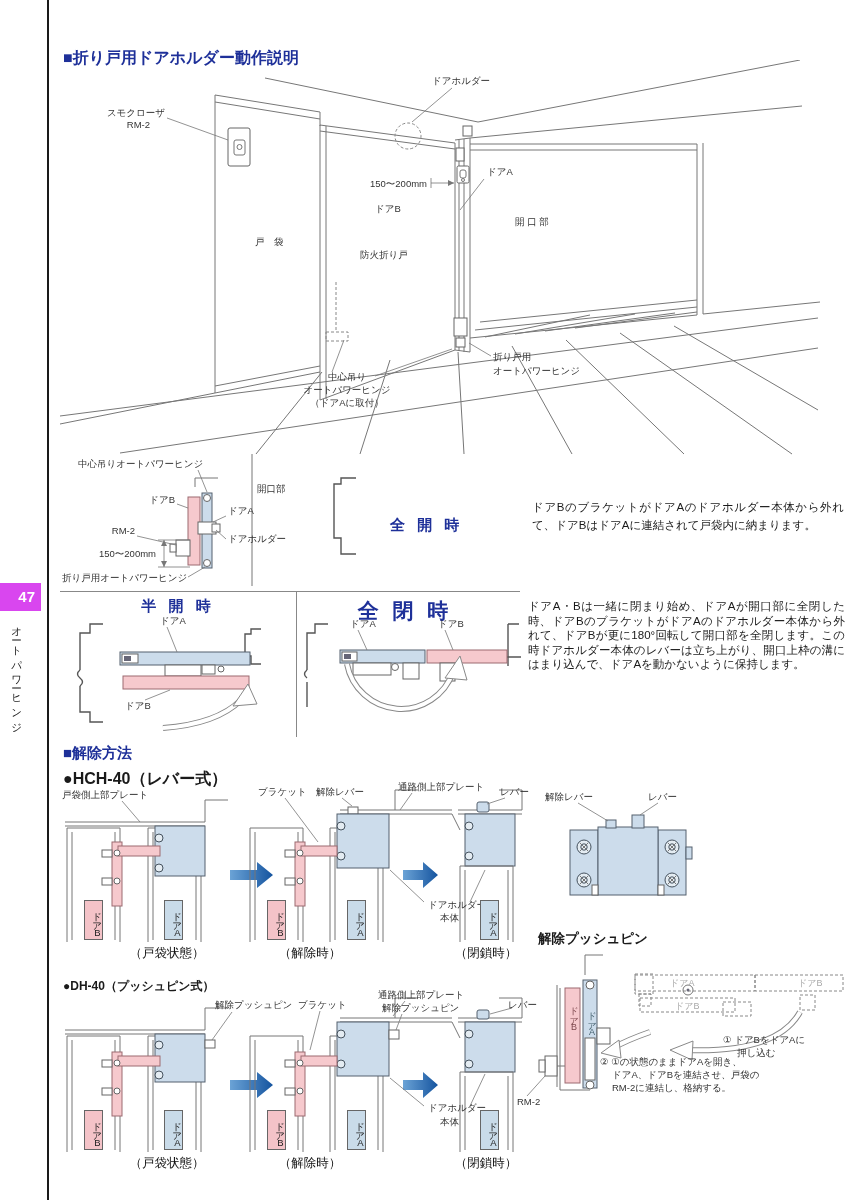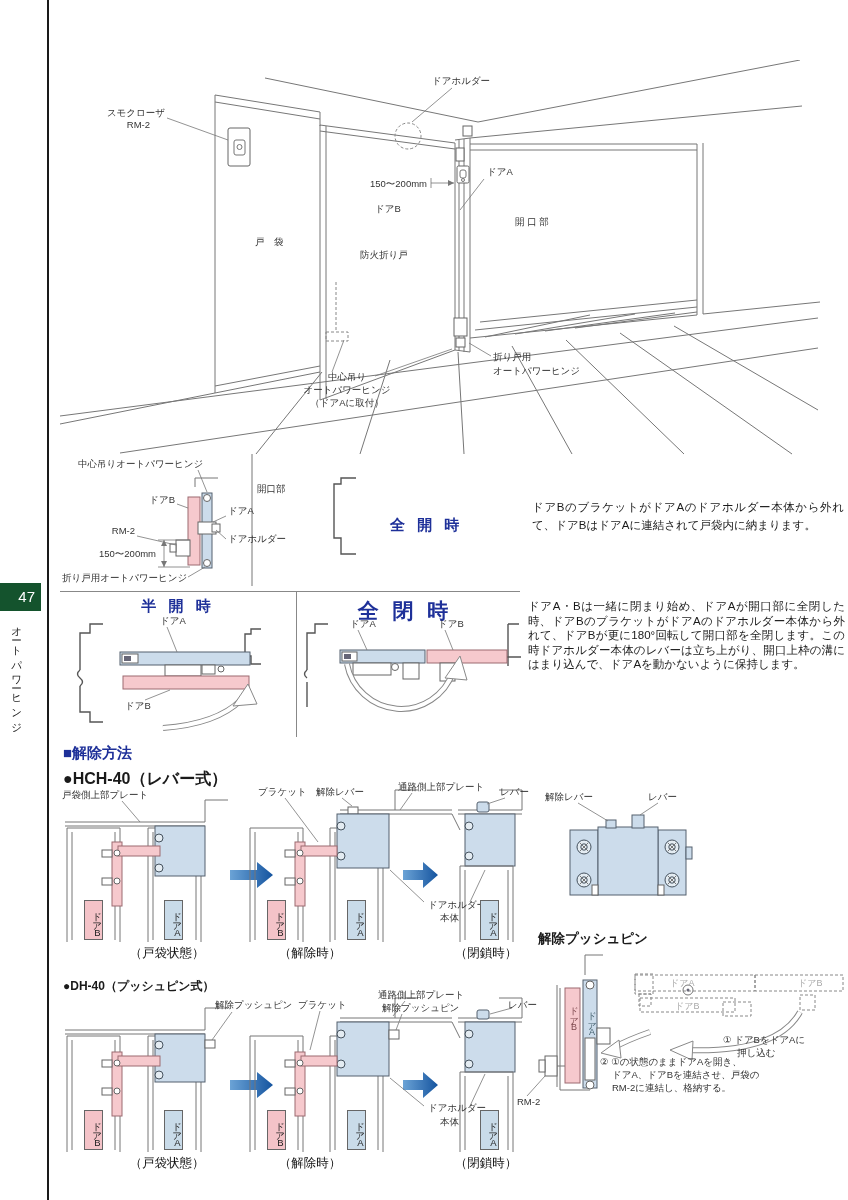--- a/index.html
+++ b/index.html
@@ -42,23 +42,24 @@
 <linearGradient id="agrad" x1="0" x2="1" y1="0" y2="0">
 <stop offset="0" stop-color="#6ba3d6"></stop>
         <stop offset="1" stop-color="#15549f"></stop>
 </linearGradient>
     </defs>
   </svg>
 
 <div id="page">
 
   <div class="abs" style="left:47px;top:0;width:2px;height:1200px;background:#1a1a1a"></div>
-  <div class="abs" style="left:0;top:583px;width:41px;height:28px;background:#14532d;color:#fff;font-weight:normal;font-size:15px;text-align:right;line-height:28px;padding-right:6px;box-sizing:border-box"><span>47</span></div>
+  <div class="abs" style="left:0;top:583px;width:41px;height:28px;background:#d946ef;color:#fff;font-weight:bold;font-size:15px;text-align:right;line-height:28px;padding-right:6px;box-sizing:border-box"><span>47</span></div>
   <div class="abs vtext" style="left:10px;top:620px;height:300px;font-size:10.5px;letter-spacing:3px;color:#222">オートパワーヒンジ</div>
 
+  <div class="abs h-blue" style="left:63px;top:48px;font-size:16px">■折り戸用ドアホルダー動作説明</div>
 
   <svg class="abs" style="left:60px;top:60px" width="760" height="395" viewBox="0 0 760 395">
     <g class="ln">
       <path d="M205,18 L418,62 M418,62 L740,0 M410,78 L742,46"></path>
       <path d="M155,35 L260,52 M155,42 L260,59 M155,35 L155,333 M260,52 L260,66 M155,333 L260,312 M155,326 L260,306"></path>
       <path d="M410,84 L637,84 M410,90 L637,90 M637,84 L637,255 M643,83 L643,254 M643,254 L760,242 M410,278 L637,255"></path>
     </g>
     <g class="ln">
       <path d="M260,65 L395,83 M260,71 L395,89 M260,65 L260,340 M266,66 L266,339 M260,340 L395,290 M395,83 L395,290"></path>
     </g>

